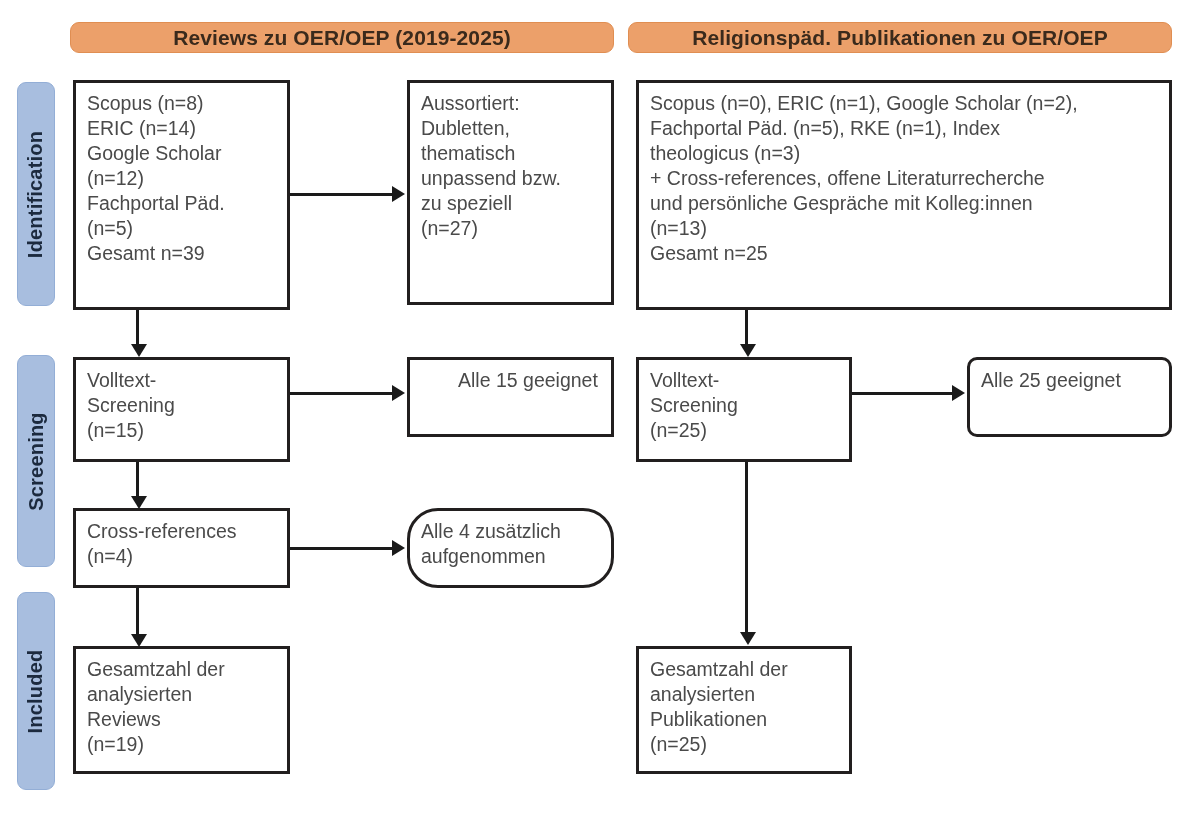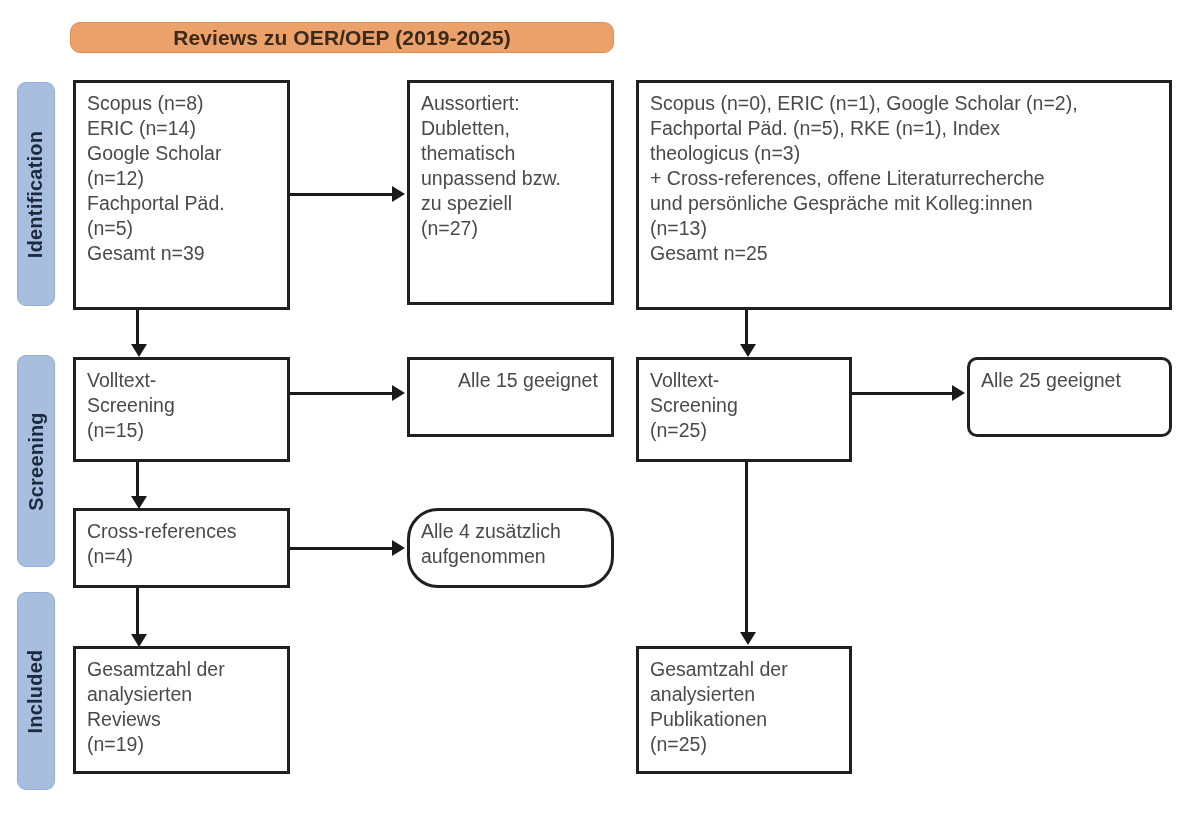--- a/index.html
+++ b/index.html
@@ -88,22 +88,25 @@
     border-left: 8px solid transparent;
     border-right: 8px solid transparent;
     border-top: 13px solid #1A1A1A;
   }
 </style>
 </head>
 <body>
 
 <div id="canvas">
 
-  <div class="banner" style="left:70px; top:22px; width:544px; height:31px;border-radius:10px;">
+  <div class="banner" style="left:70px; top:22px; width:544px; height:31px;">
     <span>Reviews zu OER/OEP (2019-2025)</span>
+  </div>
+  <div class="banner" style="left:628px; top:22px; width:544px; height:31px;">
+    <span>Religionspäd. Publikationen zu OER/OEP</span>
   </div>
 
   <div class="phase-bar" style="left:17px; top:82px; width:38px; height:224px;">
     <span>Identification</span>
   </div>
   <div class="phase-bar" style="left:17px; top:355px; width:38px; height:212px;">
     <span>Screening</span>
   </div>
   <div class="phase-bar" style="left:17px; top:592px; width:38px; height:198px;">
     <span>Included</span>

